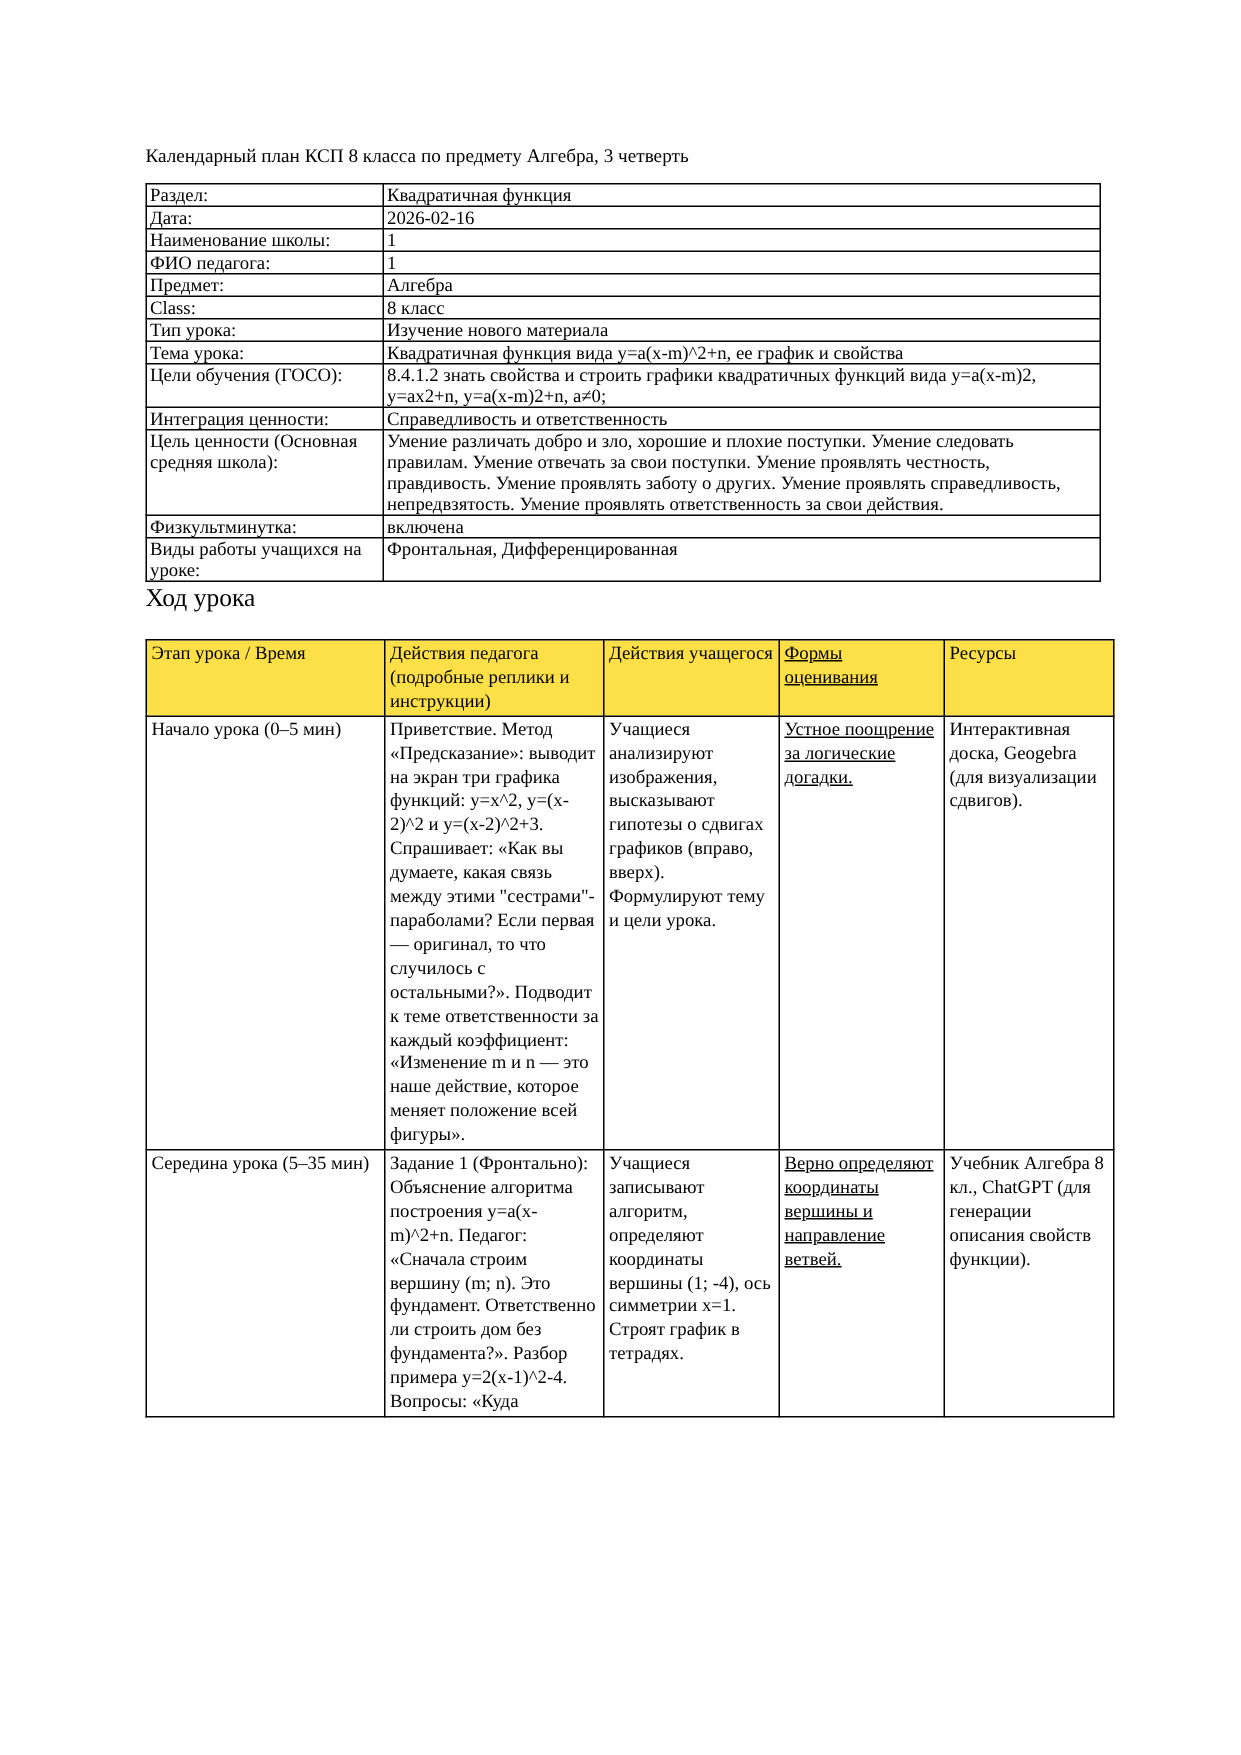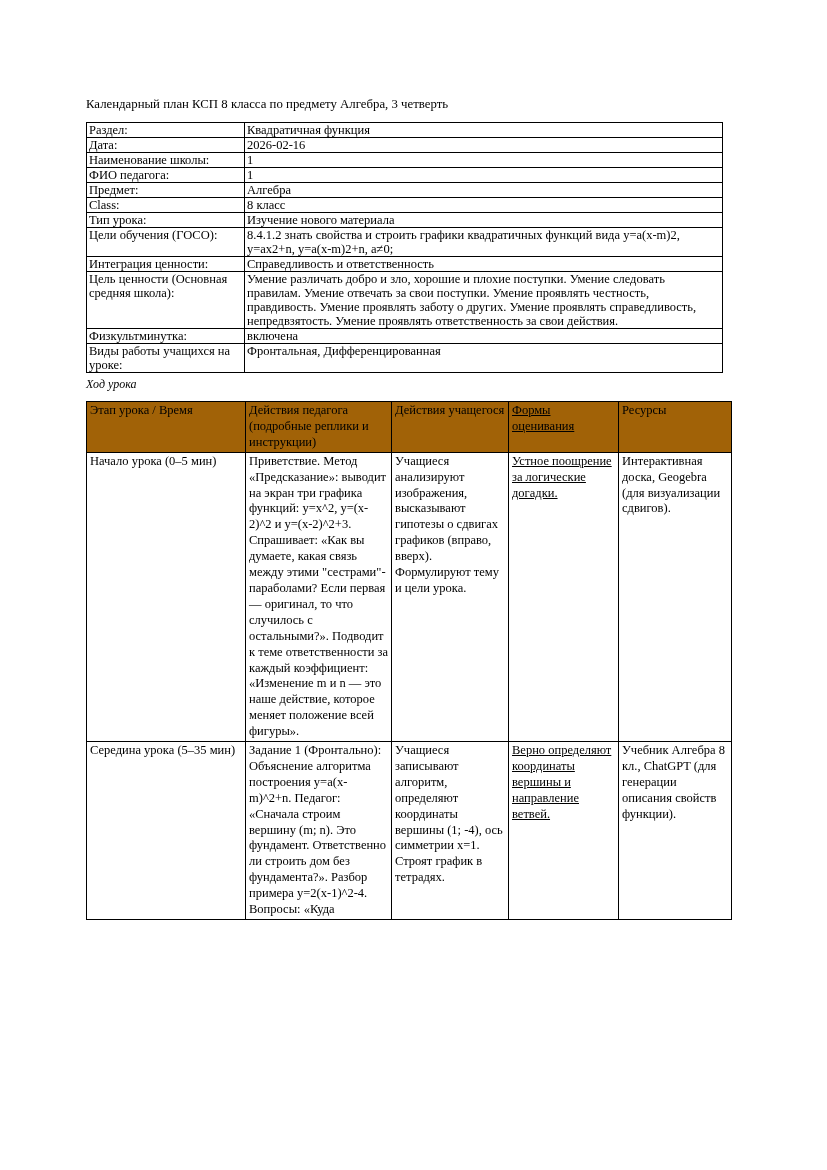--- a/index.html
+++ b/index.html
@@ -9,21 +9,21 @@
   }
   body {
     width: 827px;
     height: 1170px;
     position: relative;
     font-family: "Liberation Serif", "DejaVu Serif", serif;
     color: #000000;
   }
   .page-content {
     position: absolute;
-    left: 86px;
+    left: 97px;
     top: 96px;
     width: 630px;
   }
   .doc-title {
     font-size: 12.8px;
     line-height: 16px;
     margin-bottom: 10px;
     white-space: nowrap;
   }
   table {
@@ -40,32 +40,31 @@
     word-wrap: break-word;
   }
   .info-table td {
     line-height: 14px;
     padding: 0 2px;
     margin-top: 16px;
   }
   .info-table .col-label { width: 153px; }
   .info-table .col-value { width: 473px; }
   .section-heading {
-    font-size: 12px;
+    font-size: 17px;
     line-height: 16px;
     margin-top: 3px;
-    margin-bottom: 9px;
-    font-style: italic;
+    margin-bottom: 19px;
   }
   .flow-table td, .flow-table th {
     line-height: 15.9px;
     padding: 1px 3px;
   }
   .flow-table th {
-    background: #a16207;
+    background: #fde047;
   }
   .flow-table .col-stage      { width: 152px; }
   .flow-table .col-teacher    { width: 139px; }
   .flow-table .col-student    { width: 110px; }
   .flow-table .col-assessment { width: 103px; text-decoration: underline; }
   .flow-table .col-resources  { width: 106px; margin-left: 24px; }
 </style>
 </head>
 <body>
 
@@ -95,20 +94,24 @@
         <td class="col-label">Предмет:</td>
         <td class="col-value">Алгебра</td>
       </tr>
       <tr>
         <td class="col-label">Class:</td>
         <td class="col-value">8 класс</td>
       </tr>
       <tr>
         <td class="col-label">Тип урока:</td>
         <td class="col-value">Изучение нового материала</td>
+      </tr>
+      <tr>
+        <td class="col-label">Тема урока:</td>
+        <td class="col-value">Квадратичная функция вида y=a(x-m)^2+n, ее график и свойства</td>
       </tr>
       <tr>
         <td class="col-label">Цели обучения (ГОСО):</td>
         <td class="col-value">8.4.1.2 знать свойства и строить графики квадратичных функций вида y=a(x-m)2, y=ax2+n, y=a(x-m)2+n, a≠0;</td>
       </tr>
       <tr>
         <td class="col-label">Интеграция ценности:</td>
         <td class="col-value">Справедливость и ответственность</td>
       </tr>
       <tr>

